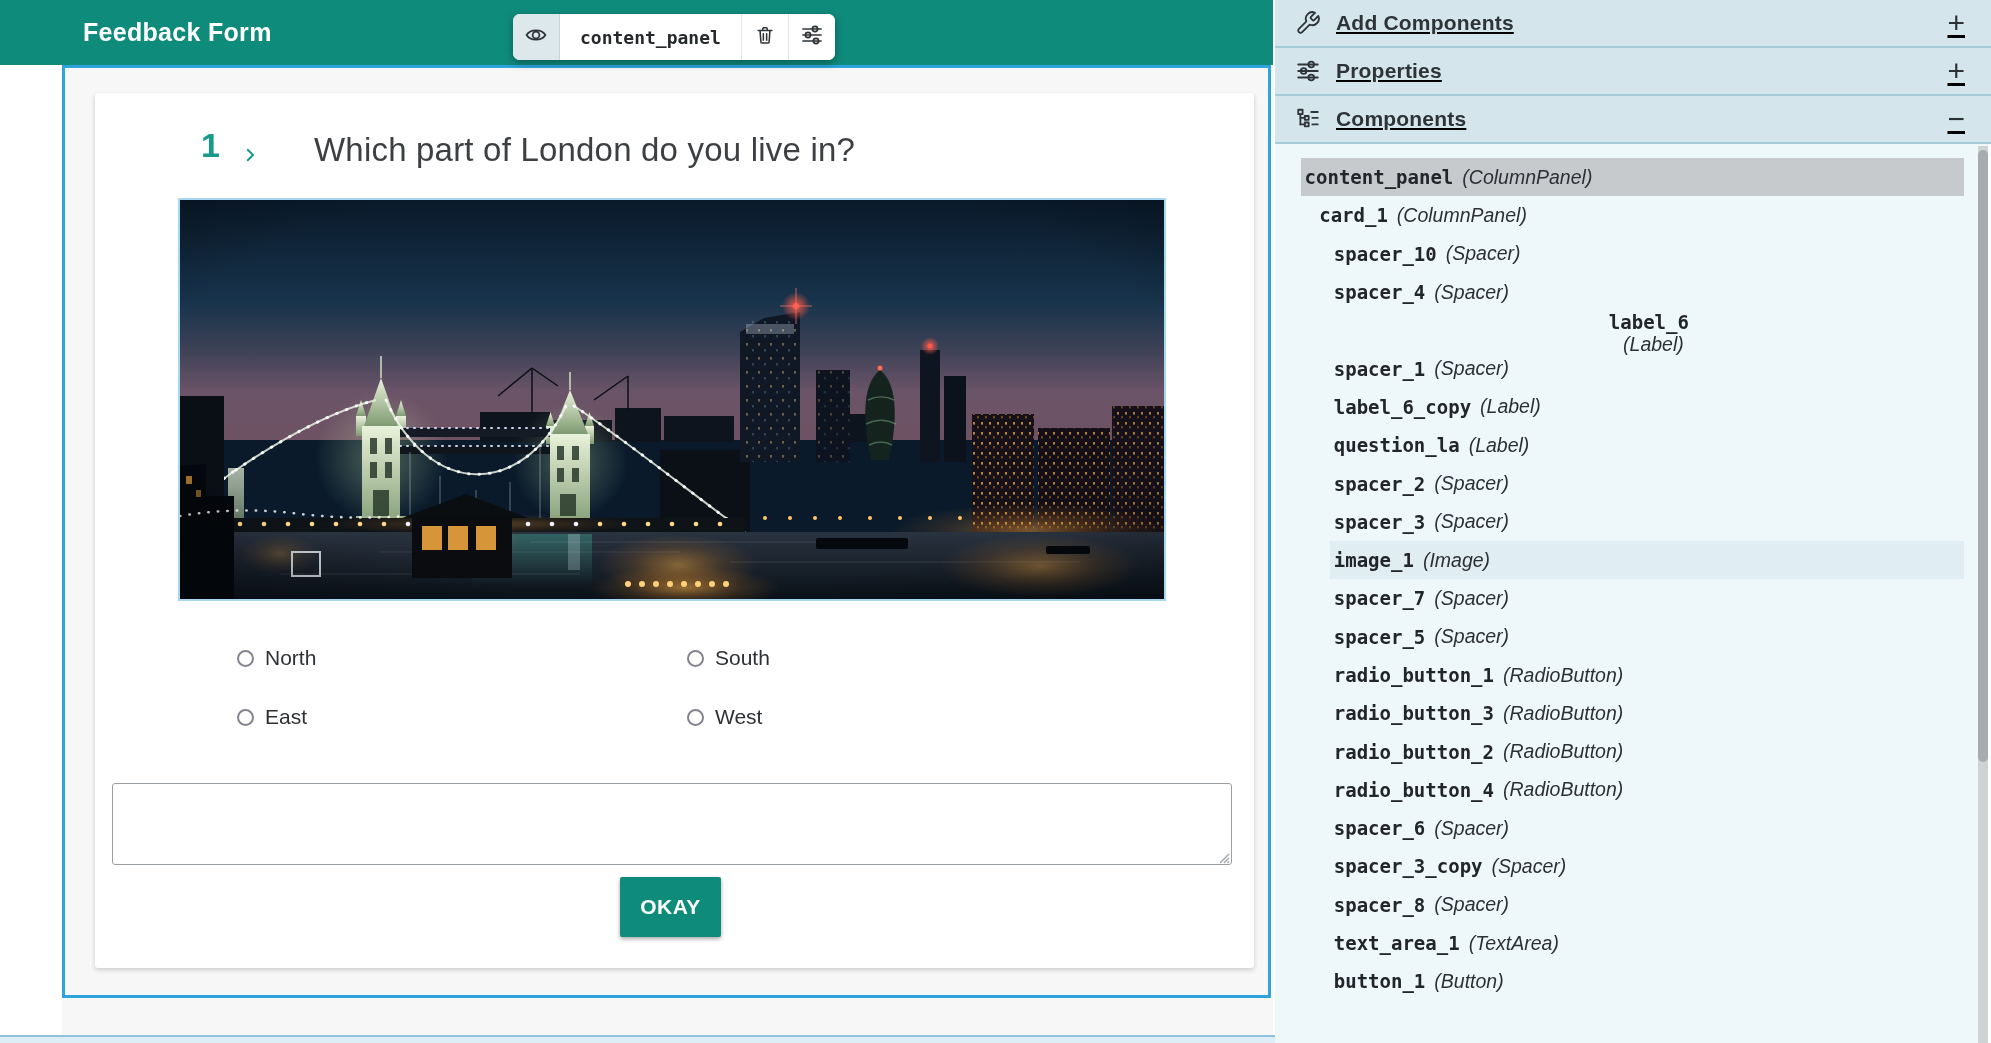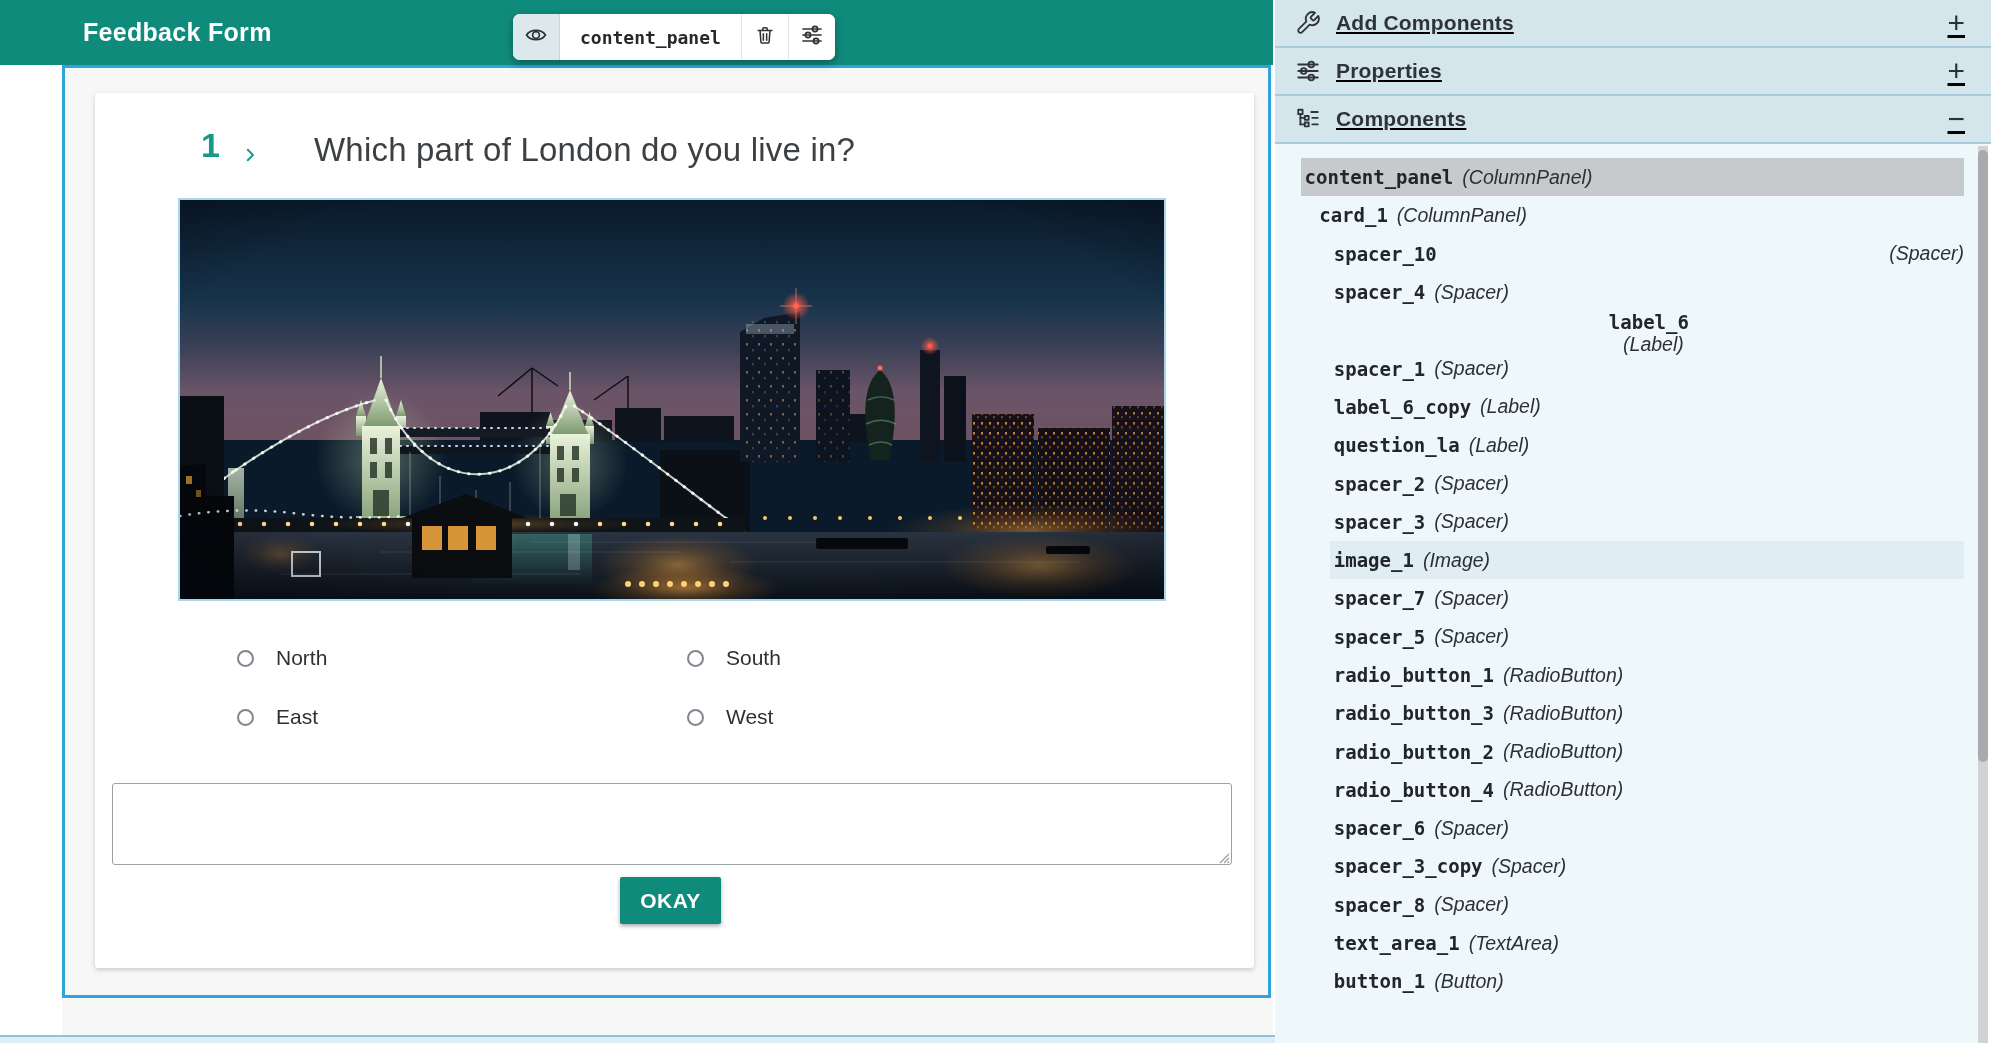--- a/index.html
+++ b/index.html
@@ -30,28 +30,28 @@
   
   .form-card { position:absolute; left:95px; top:93px; width:1159px; height:875px; background:#fff; border-radius:3px;
     box-shadow:0 2px 5px rgba(0,0,0,.18); z-index:1; }
   .q-num { position:absolute; left:106px; top:33px; font-size:34px; font-weight:600; color:#179a8a; }
   .q-chevron { position:absolute; left:146px; top:53px; width:18px; height:18px; }
   .q-text { position:absolute; left:219px; top:38px; font-size:33px; font-weight:500; color:#3d4043; letter-spacing:.2px; }
 
   .photo-frame { position:absolute; left:83px; top:105px; width:988px; height:403px; border:2px solid #a7d6f1; background:#0a1a2b; }
   .photo-frame svg { display:block; width:100%; height:100%; }
 
-  .radio-opt { position:absolute; display:flex; align-items:center; gap:22px; }
+  .radio-opt { position:absolute; display:flex; align-items:center; gap:11px; }
   .radio-circle { width:17px; height:17px; border:2px solid #83848e; border-radius:50%; background:#fff; }
   .radio-label { font-size:21px; color:#2e3134; }
 
   .free-textarea { position:absolute; left:17px; top:690px; width:1120px; height:82px; border:1px solid #9aa0a4; border-radius:3px; background:#fff; resize:none; font-family:"Liberation Sans", sans-serif; font-size:16px; padding:8px; color:#333; }
   .ta-grip { position:absolute; left:1122px; top:757px; width:13px; height:13px; }
 
-  .okay-btn { position:absolute; left:525px; top:784px; width:101px; height:47px; background:#0f8b7c; color:#fff; border:none; border-radius:2px;
+  .okay-btn { position:absolute; left:525px; top:784px; width:101px; height:60px; background:#0f8b7c; color:#fff; border:none; border-radius:2px;
     font-family:"Liberation Sans", sans-serif; font-size:21px; font-weight:bold; letter-spacing:.5px; box-shadow:0 2px 4px rgba(0,0,0,.35); cursor:pointer; }
 
   
   .right-panel { position:absolute; left:1275px; top:0; width:716px; height:1043px; background:#eef8fb;text-decoration:underline; }
   .panel-head { height:48px; background:#d4e5ec; border-bottom:2px solid #a6cbd9; display:flex; align-items:center; padding:0 26px 0 20px; }
   .panel-head .ph-icon { width:26px; height:26px; flex:0 0 auto; display:flex; align-items:center; }
   .panel-head .ph-label { margin-left:15px; font-size:21px; font-weight:bold; color:#2e3338; letter-spacing:.2px; }
   .panel-head .ph-action { margin-left:auto; font-size:30px; font-weight:300; color:#2c3136; line-height:1; }
 
   .tree { position:absolute; left:0; right:0; top:144px; bottom:0; padding-top:14px; overflow:hidden; }
@@ -451,21 +451,21 @@
   <div class="tree">
 
       <div class="tree-row selected" style="margin-left: 25.6px;">
         <span class="t-name">content_panel</span>
         <span class="t-type">ColumnPanel</span>
       </div>
       <div class="tree-row" style="margin-left: 40.2px;">
         <span class="t-name">card_1</span>
         <span class="t-type">ColumnPanel</span>
       </div>
-      <div class="tree-row" style="margin-left: 54.8px; justify-content: space-between;">
+      <div class="tree-row" style="margin-left: 54.8px;">
         <span class="t-name">spacer_10</span>
         <span class="t-type">Spacer</span>
       </div>
       <div class="tree-row" style="margin-left: 54.8px;">
         <span class="t-name">spacer_4</span>
         <span class="t-type">Spacer</span>
       </div>
       <div class="tree-row" style="margin-left: 54.8px; flex-direction: column;">
         <span class="t-name">label_6</span>
         <span class="t-type">Label</span>

